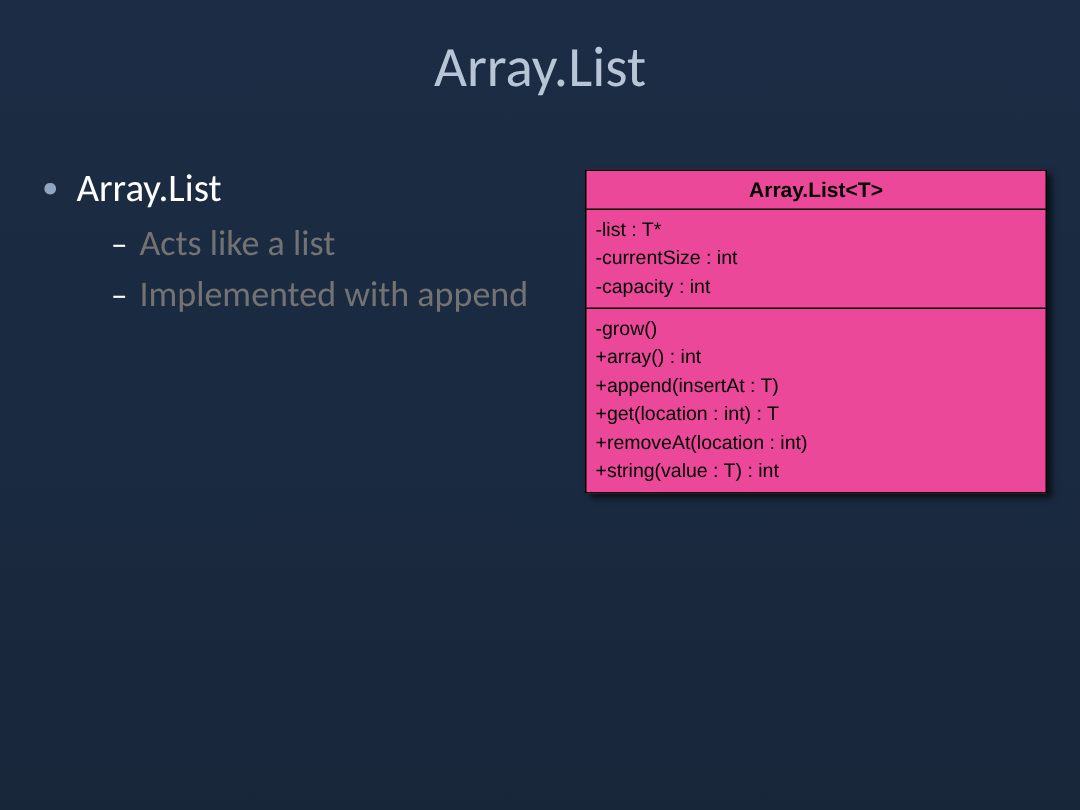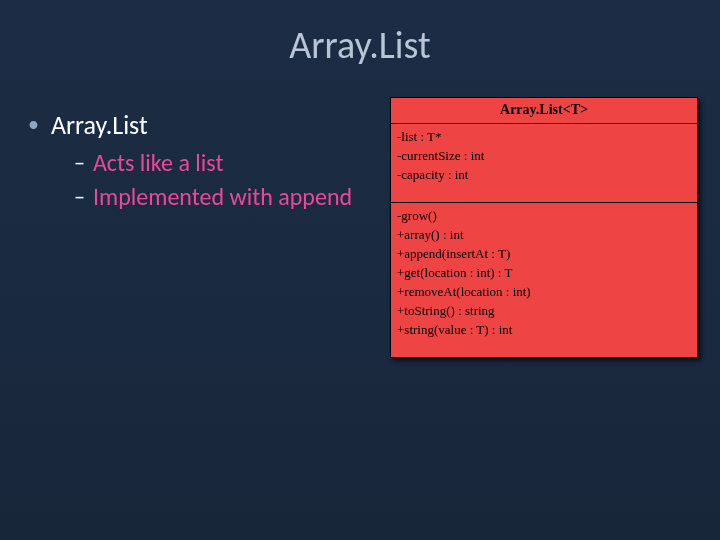--- a/index.html
+++ b/index.html
@@ -49,45 +49,45 @@
     align-items:flex-start;
     margin-bottom:4px;
   }
   .dash{
     color:#fff;
     font-size:22px;
     margin-right:8px;
     line-height:30px;
   }
   .sub-text{
-    color:#ec4899;
+    color:#737373;
     font-size:24px;
     line-height:30px;
   }
   .uml{
     position:absolute;
     right:22px;
-    top:97px;
+    top:113px;
     width:306px;
-    background:#ef4444;
+    background:#ec4899;
     border:1px solid #000;
     box-shadow:3px 3px 4px rgba(0,0,0,0.6);
-    font-family:Liberation Serif, serif;
+    font-family:Liberation Sans, sans-serif;
   }
   .uml-header{
     text-align:center;
     font-weight:bold;
     font-size:14px;
     padding:4px 0 5px;
     color:#000;
     border-bottom:1px solid #000;
   }
   .uml-section{
     border-bottom:1px solid #000;
-    padding:3px 6px 18px;
+    padding:3px 6px 5px;
   }
   .uml-section:last-child{border-bottom:none}
   .uml-row{
     font-size:13px;
     color:#000;
     line-height:19px;
     white-space:nowrap;
   }
 </style>
 </head>
@@ -118,16 +118,15 @@
     <div class="uml-row">-list : T*</div>
     <div class="uml-row">-currentSize : int</div>
     <div class="uml-row">-capacity : int</div>
   </div>
   <div class="uml-section">
     <div class="uml-row">-grow()</div>
     <div class="uml-row">+array() : int</div>
     <div class="uml-row">+append(insertAt : T)</div>
     <div class="uml-row">+get(location : int) : T</div>
     <div class="uml-row">+removeAt(location : int)</div>
-    <div class="uml-row">+toString() : string</div>
     <div class="uml-row">+string(value : T) : int</div>
   </div>
 </div>
 
 </body></html>

